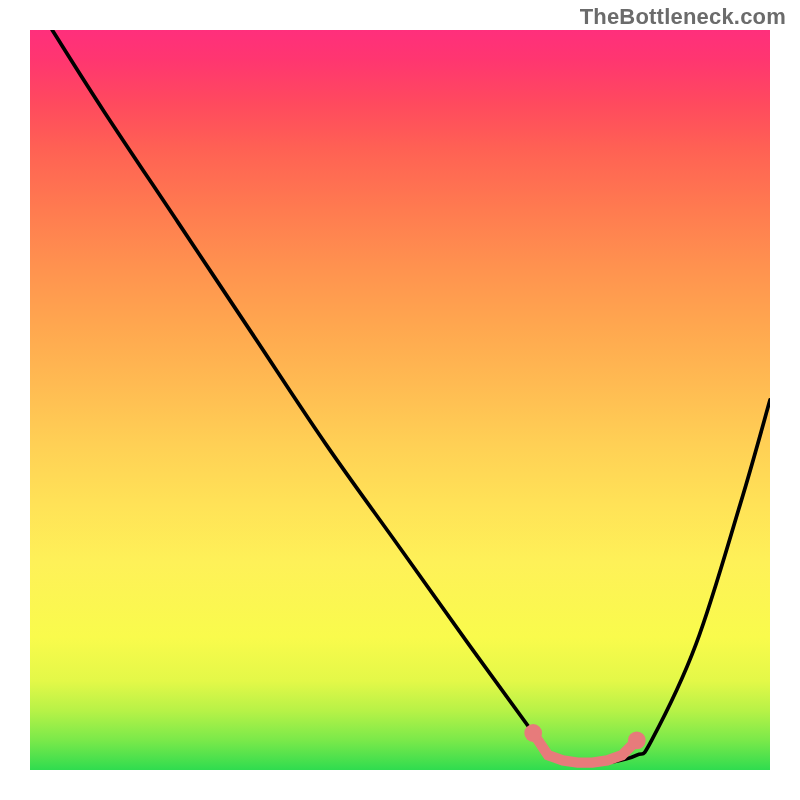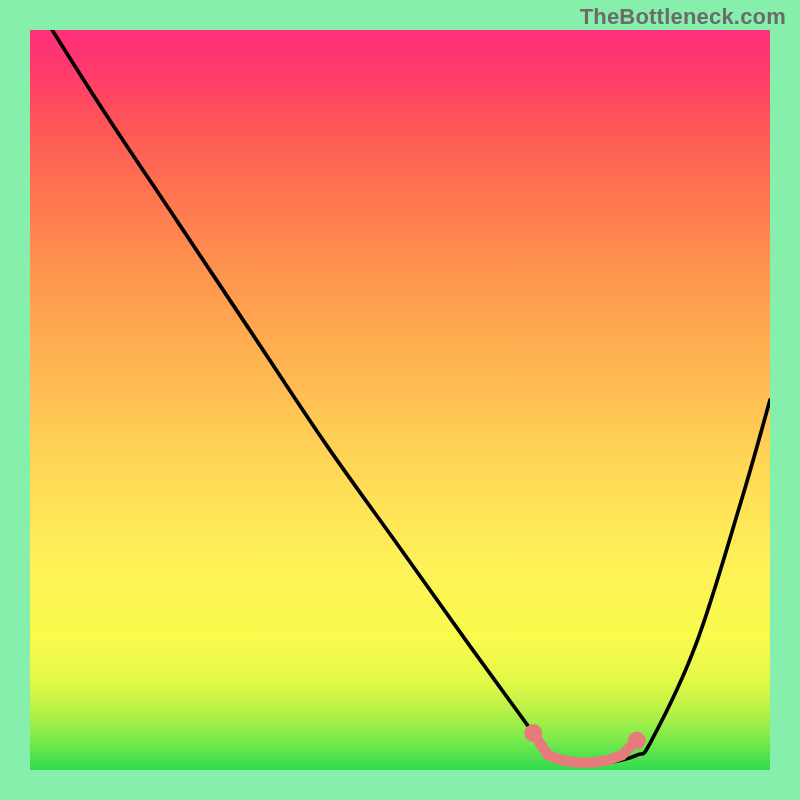--- a/index.html
+++ b/index.html
@@ -7,21 +7,21 @@
     padding: 0;
     width: 800px;
     height: 800px;
     background: #000;
     overflow: hidden;
   }
   .frame {
     position: relative;
     width: 800px;
     height: 800px;
-    background: #86efac;
+    background: #ffffff;
   }
   .watermark {
     position: absolute;
     top: 4px;
     right: 14px;
     font-family: Arial, Helvetica, sans-serif;
     font-size: 22px;
     font-weight: 600;
     color: #6b6b6b;
     letter-spacing: 0.2px;

